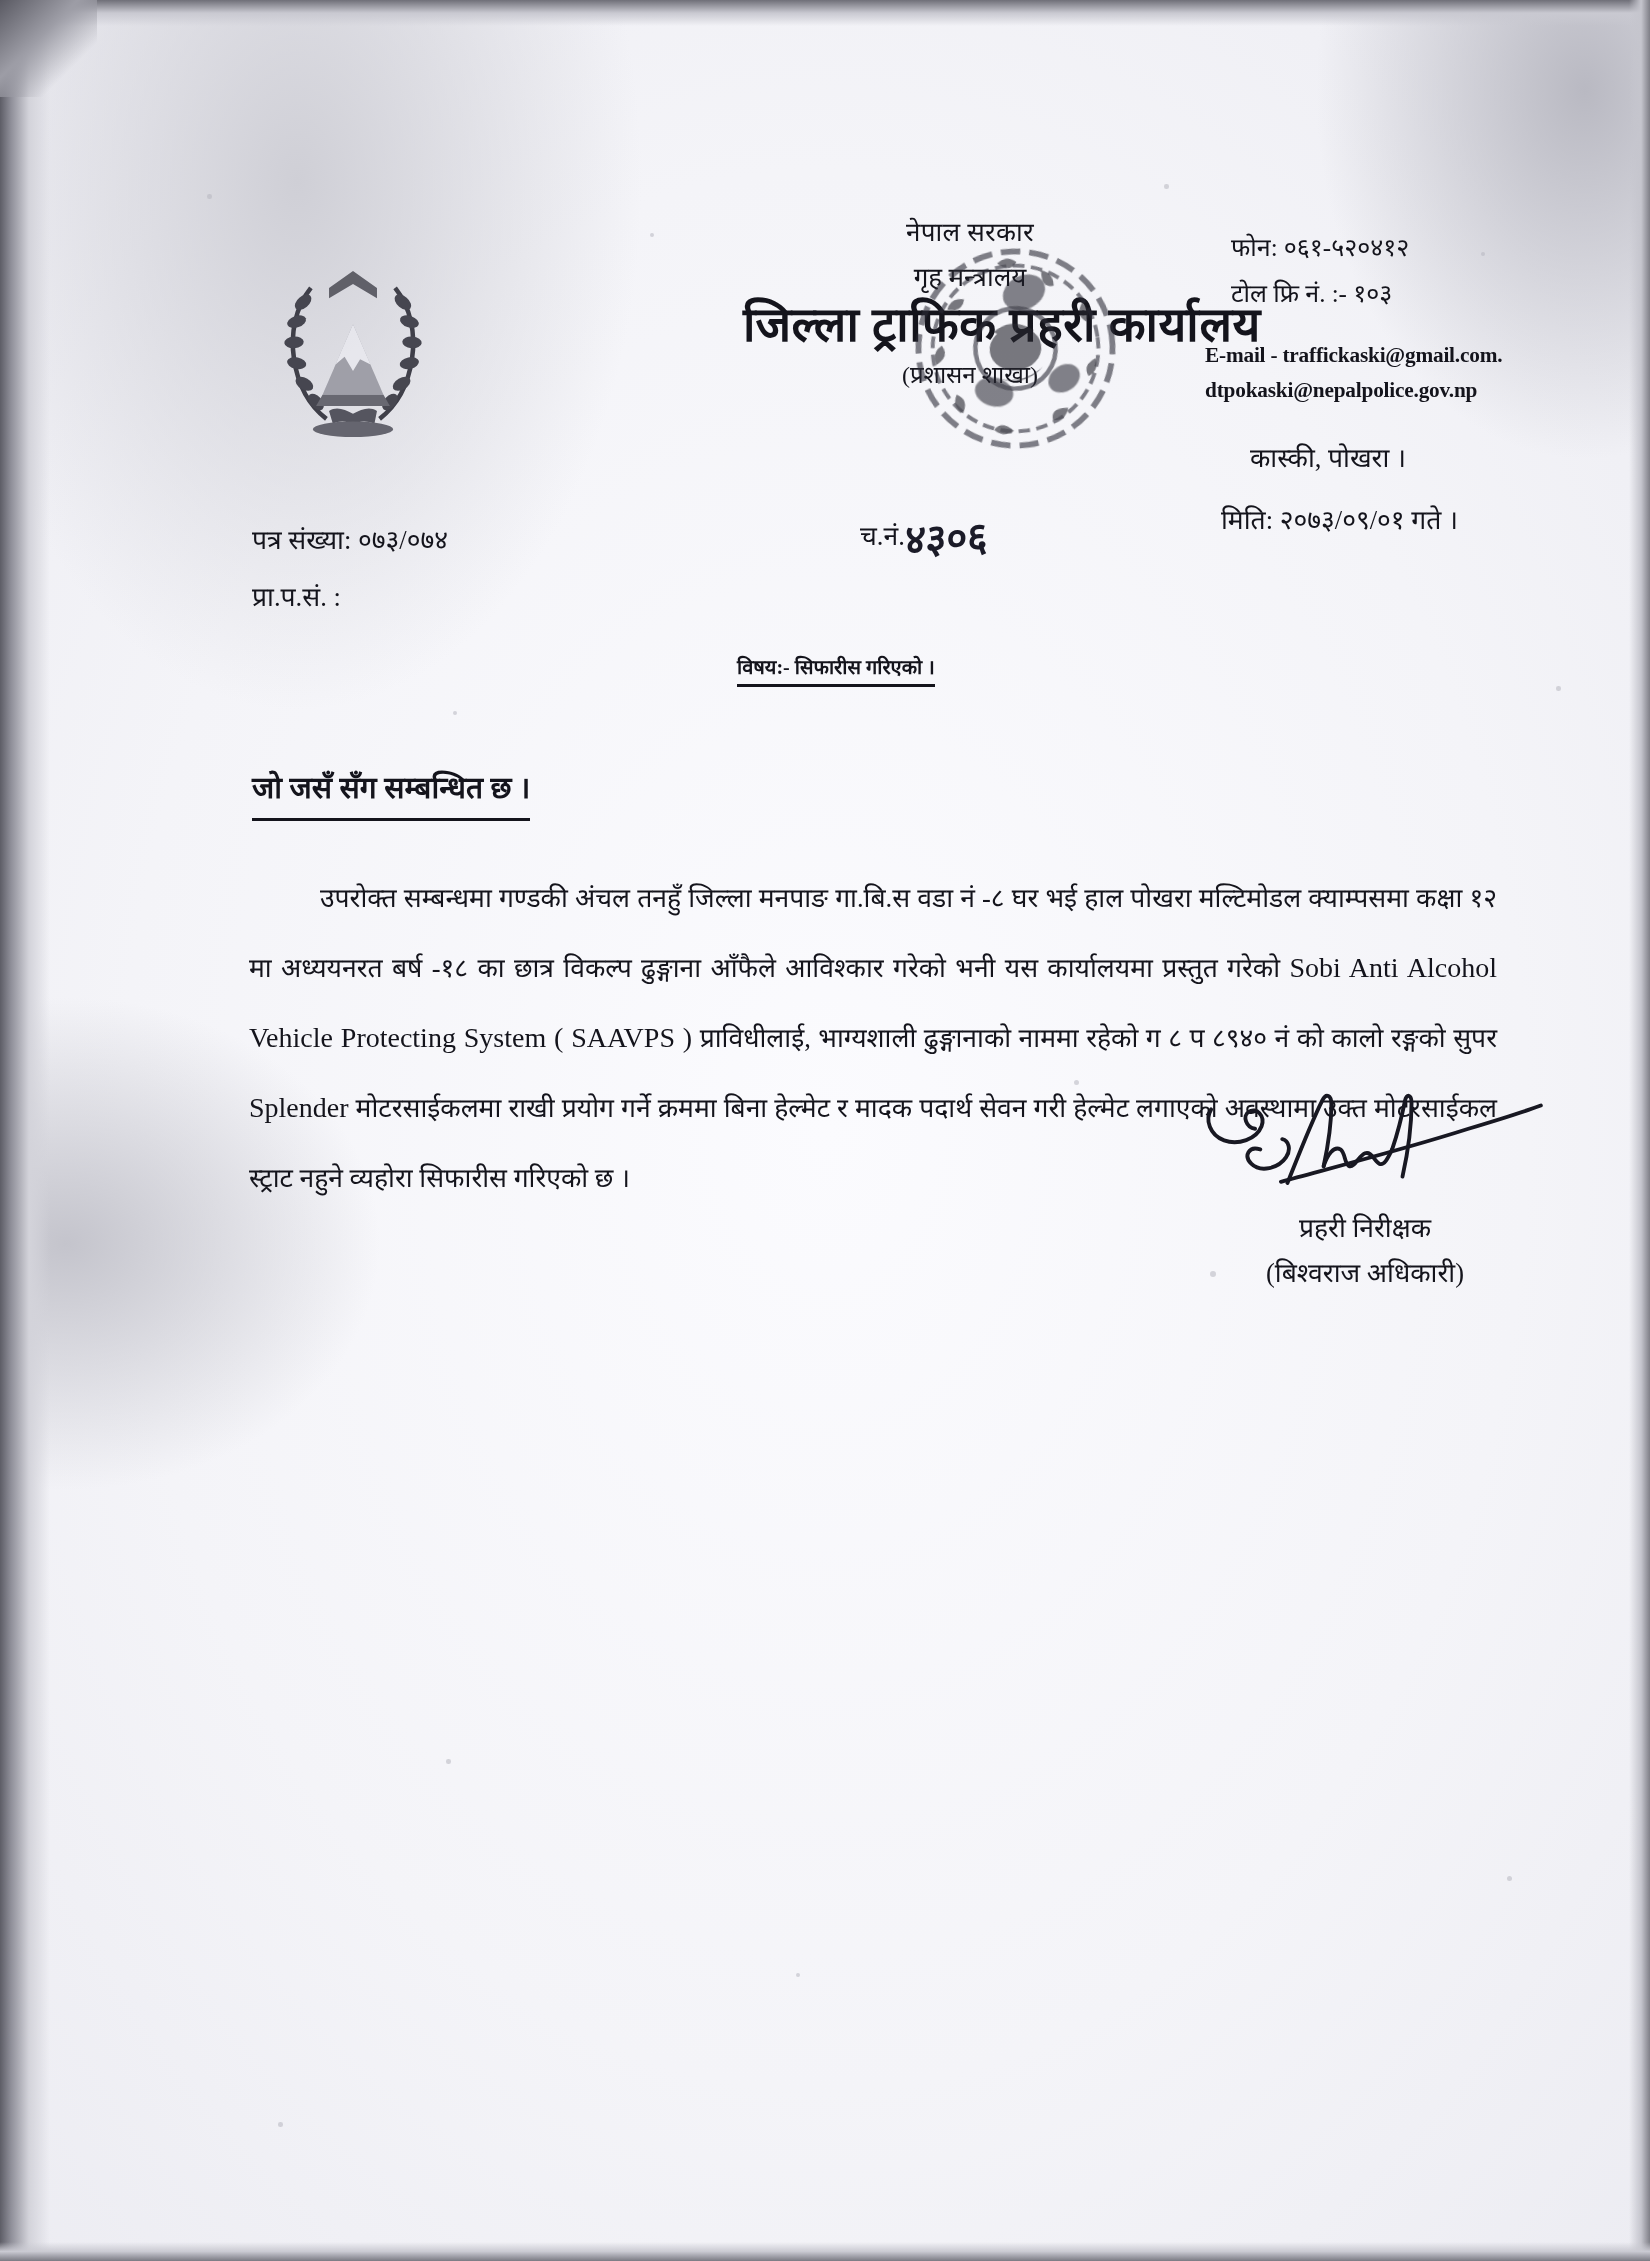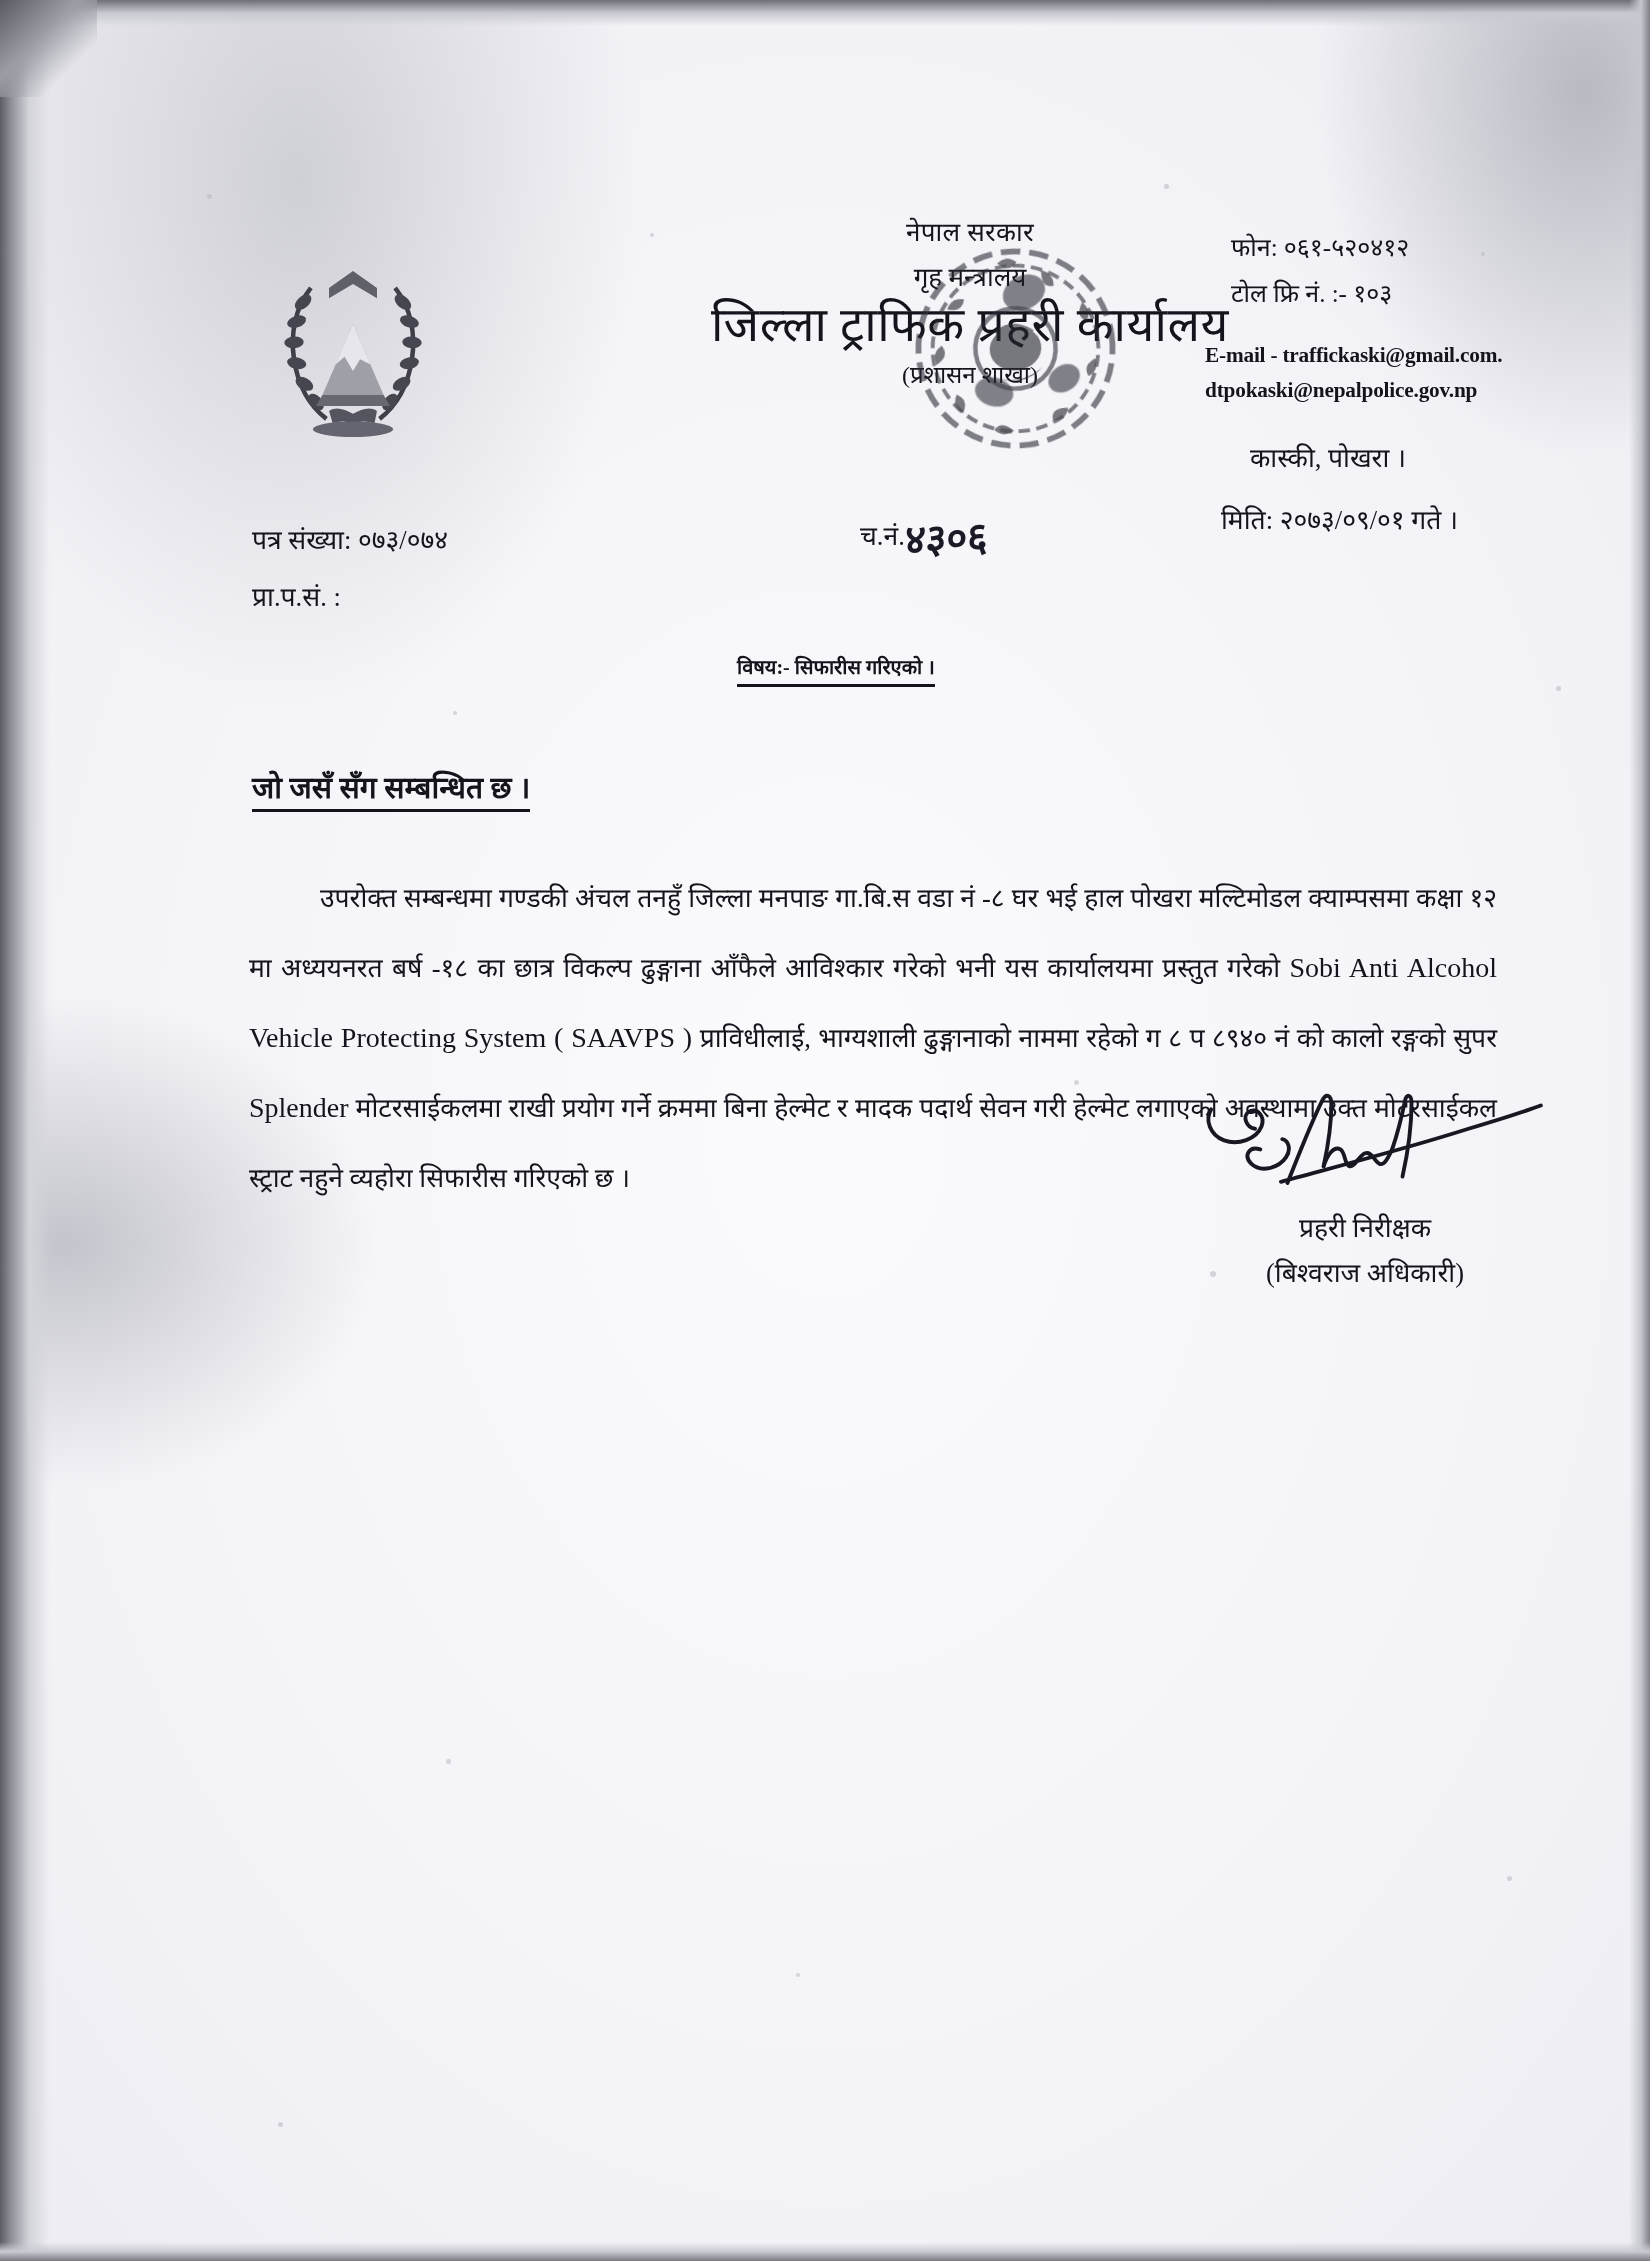--- a/index.html
+++ b/index.html
@@ -70,23 +70,24 @@
     font-size: 26px;
     letter-spacing: 0.3px;
     margin-bottom: 9px;
   }
   .org-min {
     font-size: 26px;
     margin-bottom: 3.9px;
   }
   .org-title {
     font-size: 48px;
-    font-weight: normal;
+    font-weight: bold;
     letter-spacing: 0.6px;
     line-height: 1.12;
+    text-align: right;
   }
   .org-branch {
     font-size: 24px;
     margin-top: 5.2px;
   }
 
   .stamp {
     position: absolute;
     left: 899px; top: 19.4px;
     width: 233px; height: 233px;
@@ -162,21 +163,21 @@
     padding-bottom: 3.9px;
     white-space: nowrap;
   }
 
   .addressee {
     position: absolute;
     left: 252px; top: 766px;
     font-size: 30px;
     font-weight: bold;
     border-bottom: 3.2px solid #14141c;
-    padding-bottom: 2px;
+    padding-bottom: 11px;
     white-space: nowrap;
   }
 
   
   .body-text {
     position: absolute;
     left: 249px; top: 863px;
     width: 1248px;
     font-size: 26.5px;
     line-height: 70px;

